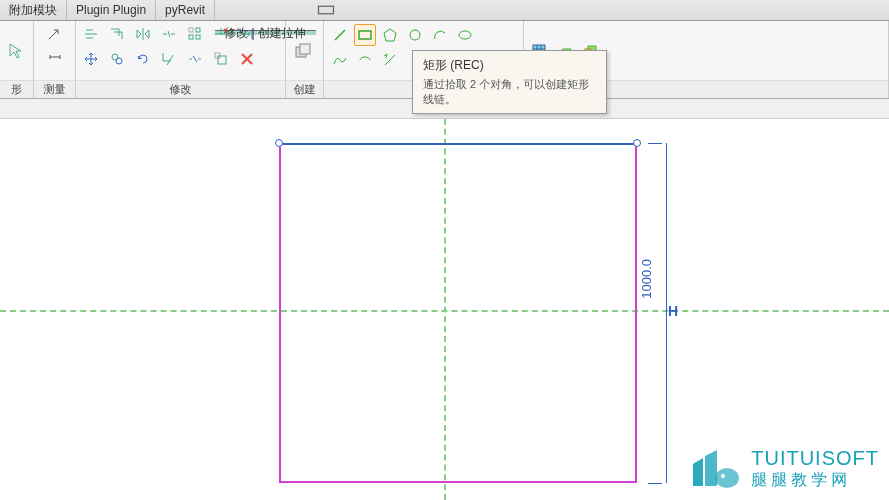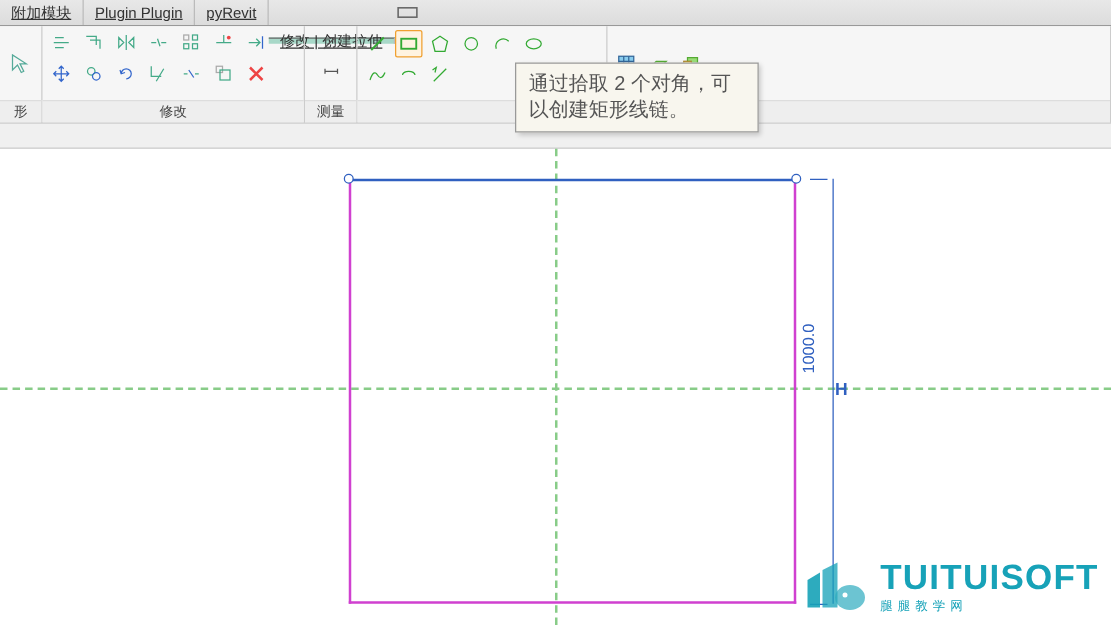--- a/index.html
+++ b/index.html
@@ -1,36 +1,36 @@
 <!DOCTYPE html>
 <html><head>
 <meta charset="utf-8">
 <style>
   * { box-sizing: border-box; margin: 0; padding: 0; }
   body { font-family: "Microsoft YaHei", Arial, sans-serif; font-size: 12px; background: #fff; overflow: hidden; width: 889px; height: 500px; position: relative; }
   
   .tab-bar { height: 21px; background: linear-gradient(#e8e8e8, #dcdcdc); border-bottom: 1px solid #999; display: flex; align-items: stretch; }
-  .tab { padding: 2px 9px; border-right: 1px solid #bbb; display: flex; align-items: center; color: #333; cursor: default; text-decoration: underline; }
+  .tab { padding: 2px 9px; border-right: 1px solid #bbb; display: flex; align-items: center; color: #333; cursor: default; }
   .tab.active { background: #a8d8c8; border-top: 1px solid #666; margin-top: 30px; }
   .tab-end { width: 20px; display: flex; align-items: center; justify-content: center; }
   
   .ribbon { height: 78px; background: #f6f6f6; border-bottom: 1px solid #aaa; display: flex; }
   .ribbon-group { border-right: 1px solid #ccc; display: flex; flex-direction: column; }
   .ribbon-row { display: flex; flex: 1; align-items: center; padding: 1px 4px; gap: 4px; }
   .ribbon-label { height: 18px; font-size: 11px; color: #444; text-align: center; border-top: 1px solid #ddd; background: #eee; display: flex; align-items: center; justify-content: center; }
   
   .ibtn { width: 26px; height: 26px; border: 1px solid transparent; display: flex; align-items: center; justify-content: center; cursor: default; border-radius: 2px; }
   .ibtn.hl { border-color: #f0a030; background: #fff3e0; }
   .ibtn svg { width: 20px; height: 20px; }
   .ibtn.sm { width: 22px; height: 22px; }
   .ibtn.sm svg { width: 16px; height: 16px; }
   
   .tooltip { position: absolute; left: 412px; top: 50px; background: #f8f6ee; border: 1px solid #999; padding: 6px 10px; font-size: 12px; color: #333; box-shadow: 2px 2px 4px rgba(0,0,0,0.2); z-index: 100; width: 195px; }
   .tooltip .tt-title { font-weight: normal; margin-bottom: 3px; }
-  .tooltip .tt-body { color: #555; font-size: 16px; }
+  .tooltip .tt-body { color: #555; font-size: 11px; }
   
   .canvas { position: absolute; left: 0; top: 99px; right: 0; bottom: 0; background: #fff; }
   .sep-bar { position: absolute; left: 0; right: 0; top: 0; height: 20px; background: #f0f0f0; border-bottom: 1px solid #ccc; }
   
   .crosshair-h { position: absolute; left: 0; right: 0; top: 211px; border-top: 2px dashed #8c8; }
   .crosshair-v { position: absolute; top: 20px; bottom: 0; left: 444px; border-left: 2px dashed #8c8; }
   
   .rect-shape { position: absolute; left: 279px; top: 44px; width: 358px; height: 340px; border: 2px solid #d040d0; border-top: 2px solid #3060c0; }
   .endpoint { position: absolute; width: 8px; height: 8px; border: 1.5px solid #3060c0; background: #fff; border-radius: 50%; }
   .ep1 { left: 275px; top: 40px; }
@@ -38,22 +38,22 @@
   
   .dim-line { position: absolute; left: 662px; top: 44px; height: 340px; width: 14px; }
   .dim-line .vline { position: absolute; left: 4px; top: 0; bottom: 0; border-left: 1.5px solid #3060c0; }
   .dim-tick { position: absolute; left: 648px; width: 14px; border-top: 1px solid #3060c0; }
   .dim-label { position: absolute; left: 639px; top: 160px; color: #3060c0; font-size: 13px; writing-mode: vertical-rl; transform: rotate(180deg); }
   .dim-h { position: absolute; left: 668px; top: 204px; color: #3060c0; font-size: 14px; font-weight: bold; }
   
   .watermark { position: absolute; right: 10px; bottom: 8px; display: flex; align-items: center; gap: 8px; }
   .wm-icon { width: 58px; height: 46px; position: relative; }
   .wm-text { display: flex; flex-direction: column; }
-  .wm-title { font-size: 28px; font-weight: bold; color: #17a2b8; letter-spacing: 1px; }
-  .wm-sub { font-size: 10px; color: #17a2b8; letter-spacing: 4px; }
+  .wm-title { font-size: 20px; font-weight: normal; color: #17a2b8; letter-spacing: 1px; }
+  .wm-sub { font-size: 16px; color: #17a2b8; letter-spacing: 4px; }
 </style>
 </head>
 <body>
 
 <div class="tab-bar">
   <div class="tab">附加模块</div>
   <div class="tab">Plugin Plugin</div>
   <div class="tab">pyRevit</div>
   <div class="tab active">修改 | 创建拉伸</div>
   <div class="tab-end">
@@ -69,20 +69,36 @@
     <div class="ribbon-row">
       <div class="ibtn">
         <svg viewBox="0 0 20 20">
             <path d="M3 3 L3 15 L7 11 L10 17 L12 16 L9 10 L14 10 Z" fill="none" stroke="#5a9"></path>
           </svg>
       </div>
     </div>
     <div class="ribbon-label">形</div>
   </div>
 
+  <div class="ribbon-group" style="width:42px">
+    <div class="ribbon-row" style="flex-direction:column;gap:2px">
+      <div class="ibtn sm">
+          <svg viewBox="0 0 16 16">
+            <path d="M2 14 L10 6 M7 5 L11 5 L11 9" stroke="#555" fill="none"></path>
+          </svg>
+        </div>
+      <div class="ibtn sm">
+          <svg viewBox="0 0 16 16">
+            <path d="M3 8 H13 M3 6 V10 M13 6 V10" stroke="#555" fill="none"></path>
+          </svg>
+        </div>
+    </div>
+    <div class="ribbon-label">测量</div>
+  </div>
+
   <div class="ribbon-group" style="width:210px">
     <div style="flex:1;display:flex;flex-direction:column;padding:2px 4px;gap:3px">
       <div style="display:flex;gap:4px">
         <div class="ibtn sm">
             <svg viewBox="0 0 16 16">
               <path d="M2 8 H14 M3 4 H10 M3 12 H10" stroke="#4a8" fill="none"></path>
             </svg>
           </div>
         <div class="ibtn sm">
             <svg viewBox="0 0 16 16">
@@ -158,36 +174,31 @@
         <div class="ibtn sm">
             <svg viewBox="0 0 16 16">
               <path d="M3 3 L13 13 M13 3 L3 13" stroke="#e44" stroke-width="2"></path>
             </svg>
           </div>
       </div>
     </div>
     <div class="ribbon-label">修改</div>
   </div>
 
-  <div class="ribbon-group" style="width:42px">
-    <div class="ribbon-row" style="flex-direction:column;gap:2px">
-      <div class="ibtn sm">
-          <svg viewBox="0 0 16 16">
-            <path d="M2 14 L10 6 M7 5 L11 5 L11 9" stroke="#555" fill="none"></path>
-          </svg>
-        </div>
-      <div class="ibtn sm">
-          <svg viewBox="0 0 16 16">
-            <path d="M3 8 H13 M3 6 V10 M13 6 V10" stroke="#555" fill="none"></path>
-          </svg>
-        </div>
-    </div>
-    <div class="ribbon-label">测量</div>
-  </div>
-
+  <div class="ribbon-group" style="width:38px">
+    <div class="ribbon-row">
+      <div class="ibtn">
+          <svg viewBox="0 0 20 20">
+            <rect x="3" y="6" width="10" height="10" stroke="#888" fill="#ddd"></rect>
+            <rect x="7" y="3" width="10" height="10" stroke="#888" fill="#eee"></rect>
+          </svg>
+        </div>
+    </div>
+    <div class="ribbon-label">创建</div>
+  </div>
 
 
   <div class="ribbon-group" style="width:200px">
     <div style="flex:1;display:flex;flex-direction:column;padding:3px 5px;gap:3px">
       <div style="display:flex;gap:3px">
         <div class="ibtn sm">
             <svg viewBox="0 0 16 16">
               <path d="M3 13 L13 3" stroke="#3a3" stroke-width="1.5"></path>
             </svg>
           </div>
@@ -256,20 +267,21 @@
             <path d="M5 3 L5 13 L13 13 L13 3 Z" fill="#9d7" stroke="#5a3"></path>
             <rect x="2" y="6" width="6" height="4" fill="#fd5" stroke="#a83"></rect>
           </svg>
         </div>
     </div>
     <div class="ribbon-label"></div>
   </div>
 </div>
 
 <div class="tooltip">
+  <div class="tt-title">矩形 (REC)</div>
   <div class="tt-body">通过拾取 2 个对角，可以创建矩形线链。</div>
 </div>
 
 <div class="canvas">
   <div class="sep-bar"></div>
   <div class="crosshair-h"></div>
   <div class="crosshair-v"></div>
   <div class="rect-shape"></div>
   <div class="endpoint ep1"></div>
   <div class="endpoint ep2"></div>

